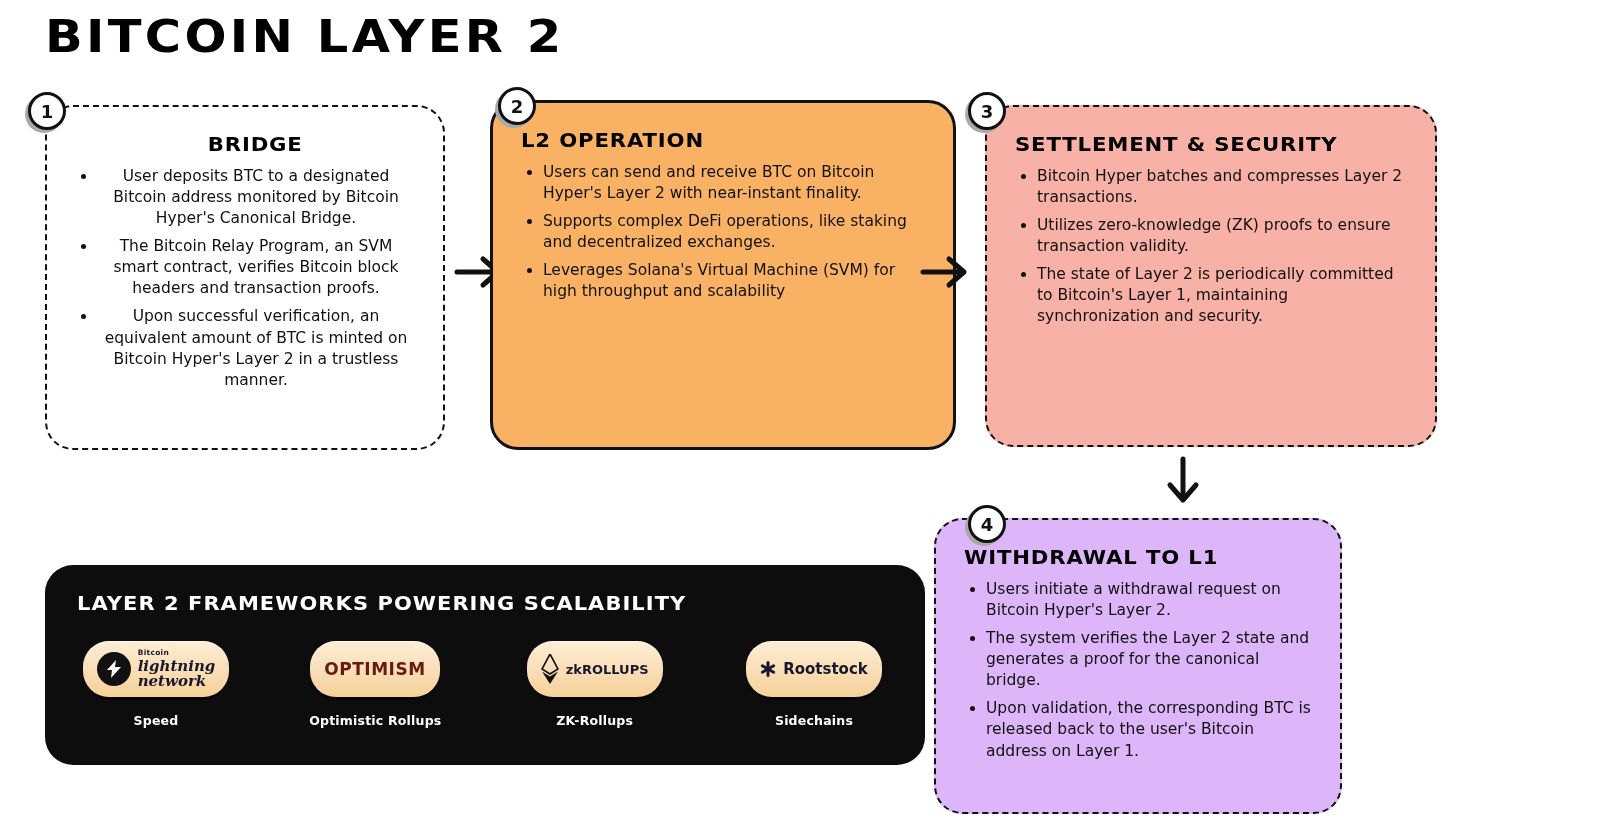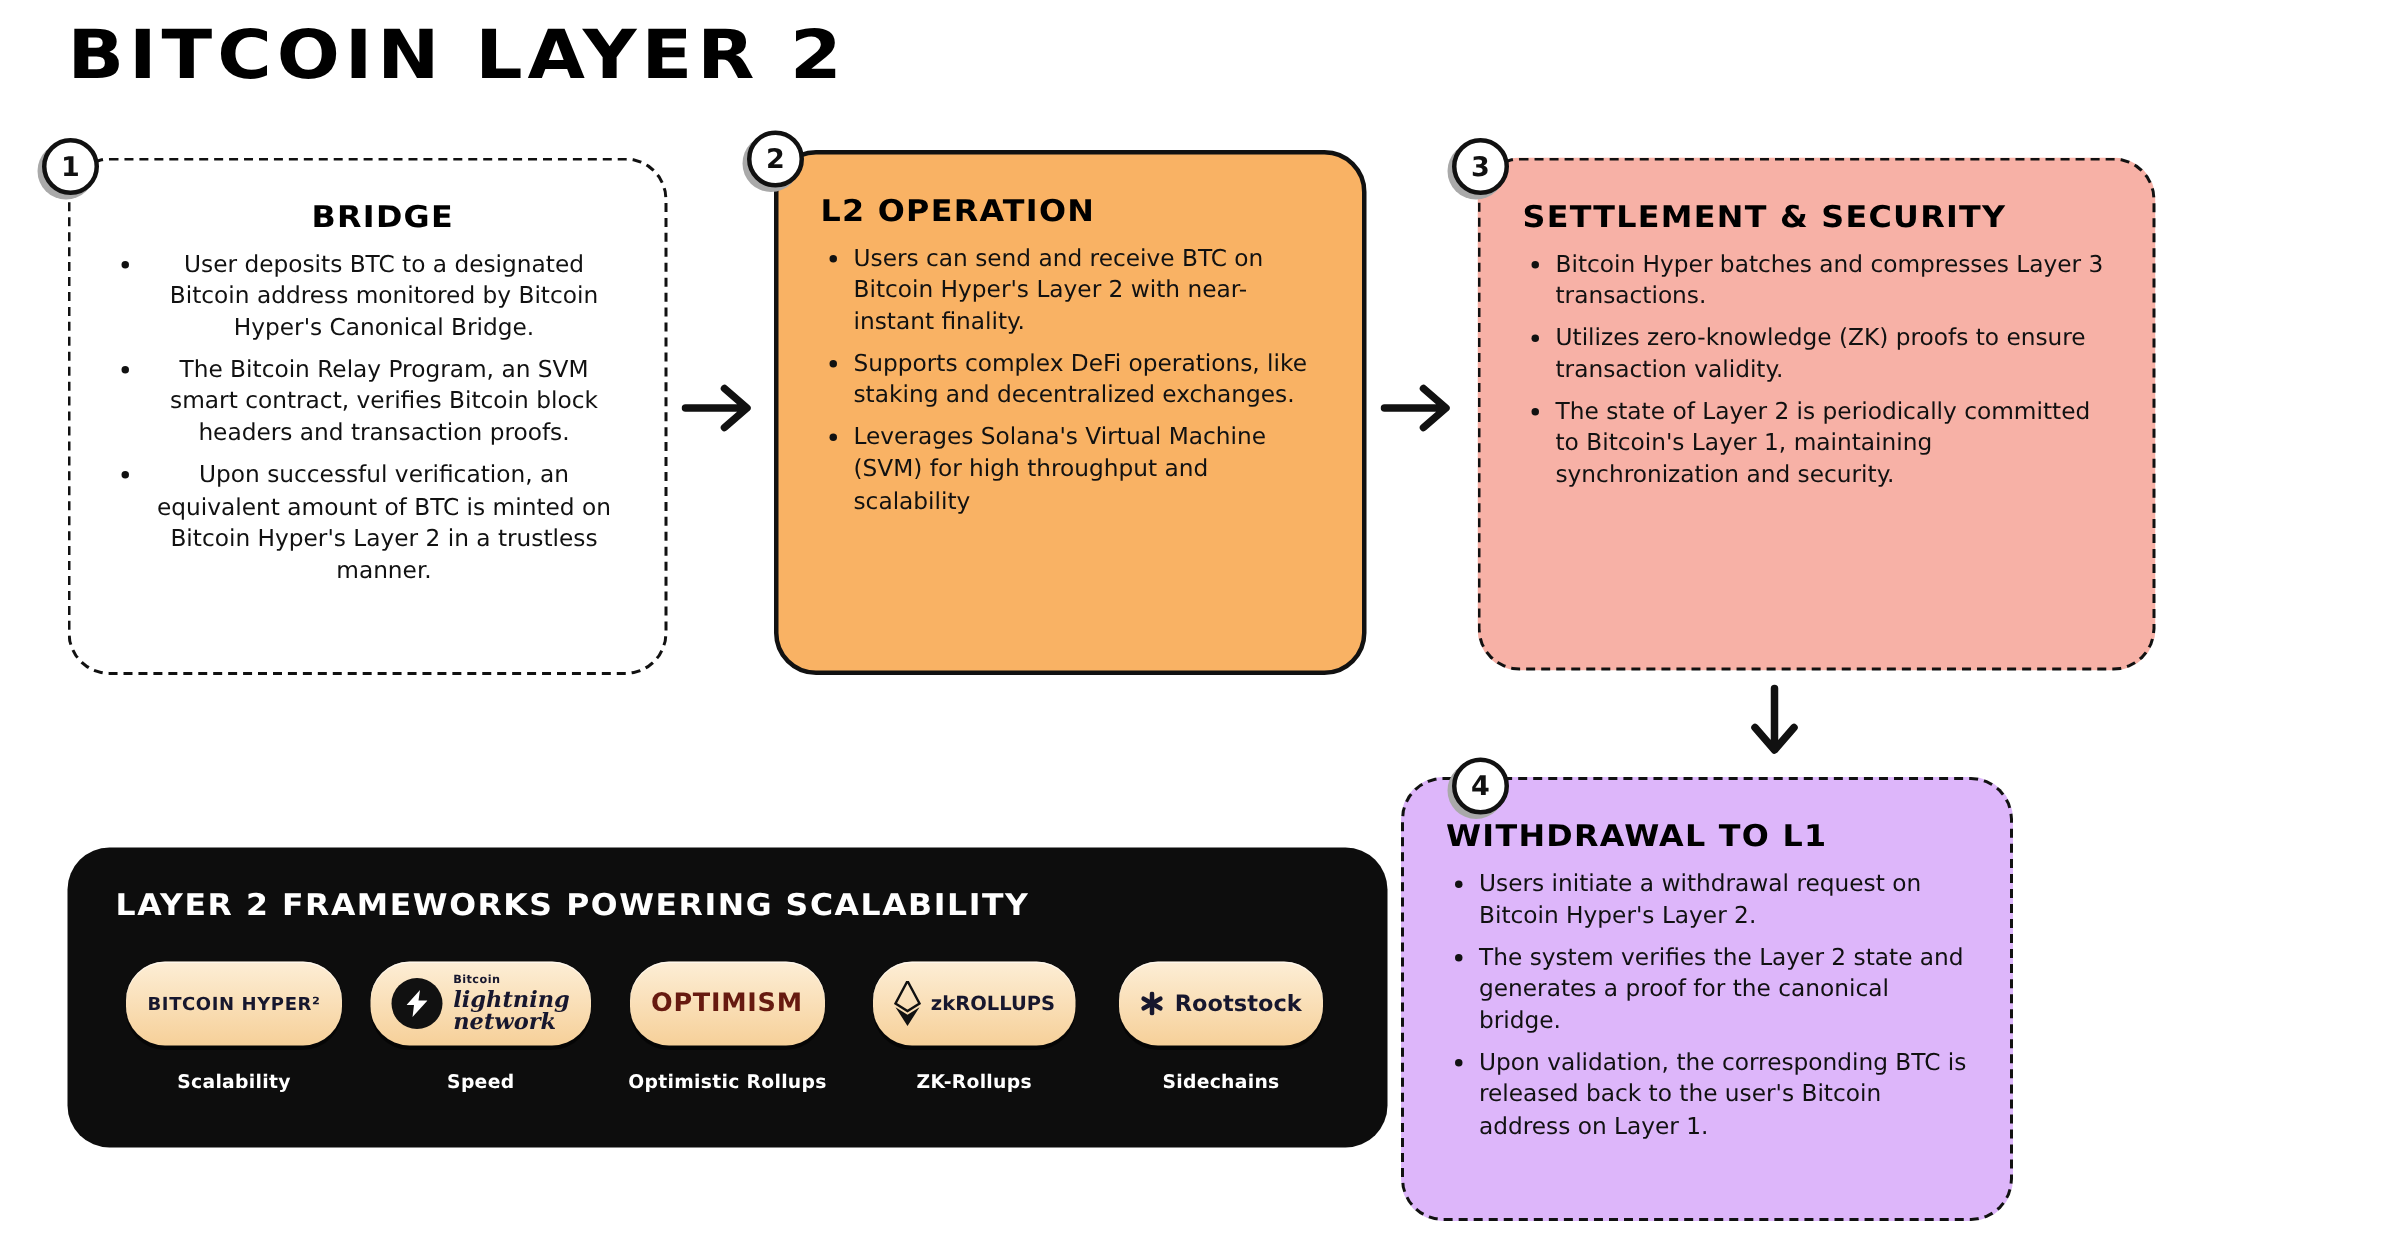--- a/index.html
+++ b/index.html
@@ -23,21 +23,21 @@
   .card {
     position: absolute; border-radius: 28px; padding: 26px 28px;
   }
   .dashed { border: 2.5px dashed #111; }
   .grid-bg {
     background-image:
       repeating-linear-gradient(0deg, rgba(255,255,255,.22) 0 1px, transparent 1px 46px),
       repeating-linear-gradient(90deg, rgba(255,255,255,.22) 0 1px, transparent 1px 46px);
   }
   .c1 { left: 45px;  top: 105px; width: 400px; height: 345px; background: #fff; text-align: center; }
-  .c2 { left: 516px; top: 100px; width: 395px; height: 350px; background: var(--card2-bg, #f9b264); border: 3px solid #111; }
+  .c2 { left: 490px; top: 100px; width: 466px; height: 350px; background: var(--card2-bg, #f9b264); border: 3px solid #111; }
   .c3 { left: 985px; top: 105px; width: 452px; height: 342px; background: var(--card3-bg, #f7b1a6); }
   .c4 { left: 934px; top: 518px; width: 408px; height: 296px; background: var(--card4-bg, #ddb6fa); }
 
   .card-title {
     margin: 0 0 10px; font-size: 20px; font-weight: 800; letter-spacing: .8px;
     transform: scaleX(1.06); transform-origin: left top; color: #000;
     line-height: 1.15;
   }
   .bullets { margin: 0; padding-left: 22px; font-size: 15.5px; line-height: 1.36; }
   .bullets li { margin-bottom: 7px; }
@@ -130,21 +130,21 @@
   <div class="arrow ar2">
     <svg width="52" height="40" viewBox="0 0 52 40">
       <path d="M3 20 H42 M29 7 L44 20 L29 33" stroke="#111" stroke-width="5" fill="none" stroke-linecap="round" stroke-linejoin="round"></path>
     </svg>
   </div>
 
   <div class="badge b3">3</div>
   <section class="card c3 dashed grid-bg">
     <h2 class="card-title">SETTLEMENT &amp; SECURITY</h2>
     <ul class="bullets">
-        <li>Bitcoin Hyper batches and compresses Layer 3 transactions.</li>
+        <li>Bitcoin Hyper batches and compresses Layer 2 transactions.</li>
         <li>Utilizes zero-knowledge (ZK) proofs to ensure transaction validity.</li>
         <li>The state of Layer 2 is periodically committed to Bitcoin's Layer 1, maintaining synchronization and security.</li>
       </ul>
   </section>
 
   <div class="arrow ad">
     <svg width="40" height="54" viewBox="0 0 40 54">
       <path d="M20 3 V42 M7 29 L20 44 L33 29" stroke="#111" stroke-width="5" fill="none" stroke-linecap="round" stroke-linejoin="round"></path>
     </svg>
   </div>
@@ -156,26 +156,20 @@
         <li>Users initiate a withdrawal request on Bitcoin Hyper's Layer 2.</li>
         <li>The system verifies the Layer 2 state and generates a proof for the canonical bridge.</li>
         <li>Upon validation, the corresponding BTC is released back to the user's Bitcoin address on Layer 1.</li>
       </ul>
   </section>
 
   <section class="panel">
     <h2 class="panel-title">LAYER 2 FRAMEWORKS POWERING SCALABILITY</h2>
     <div class="fw-row">
 
-      <div class="fw-item">
-        <div class="pill">
-          <span class="bh-text">BITCOIN HYPER²</span>
-        </div>
-        <div class="fw-label">Scalability</div>
-      </div>
 
       <div class="fw-item">
         <div class="pill">
           <span class="bolt-circle">
             <svg width="14" height="18" viewBox="0 0 14 18">
                 <path d="M9 0 L0 10 H5 L4 18 L14 7 H8 Z" fill="#fff"></path>
               </svg>
           </span>
           <span class="ln-text">
             <span class="ln-top">Bitcoin</span>

